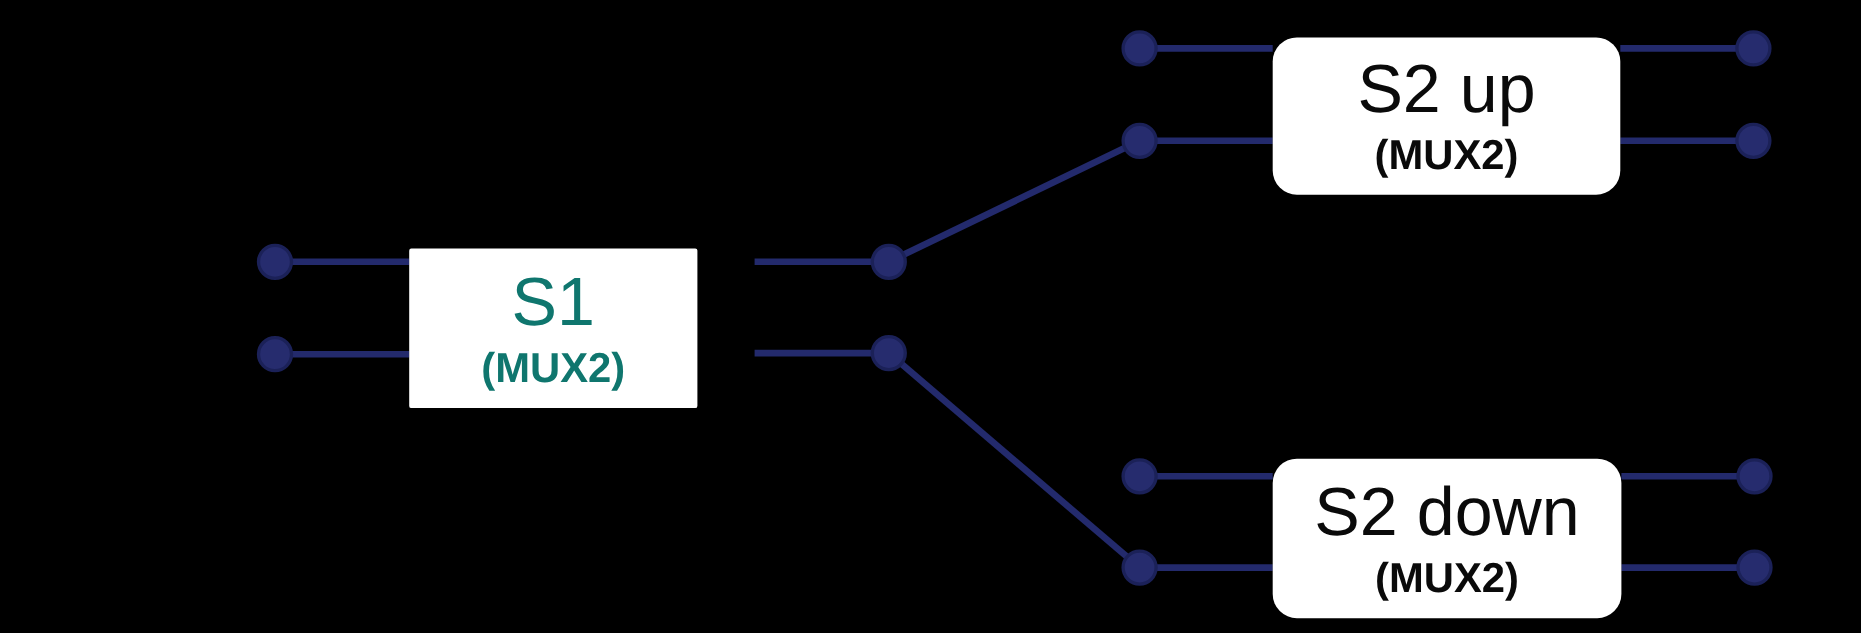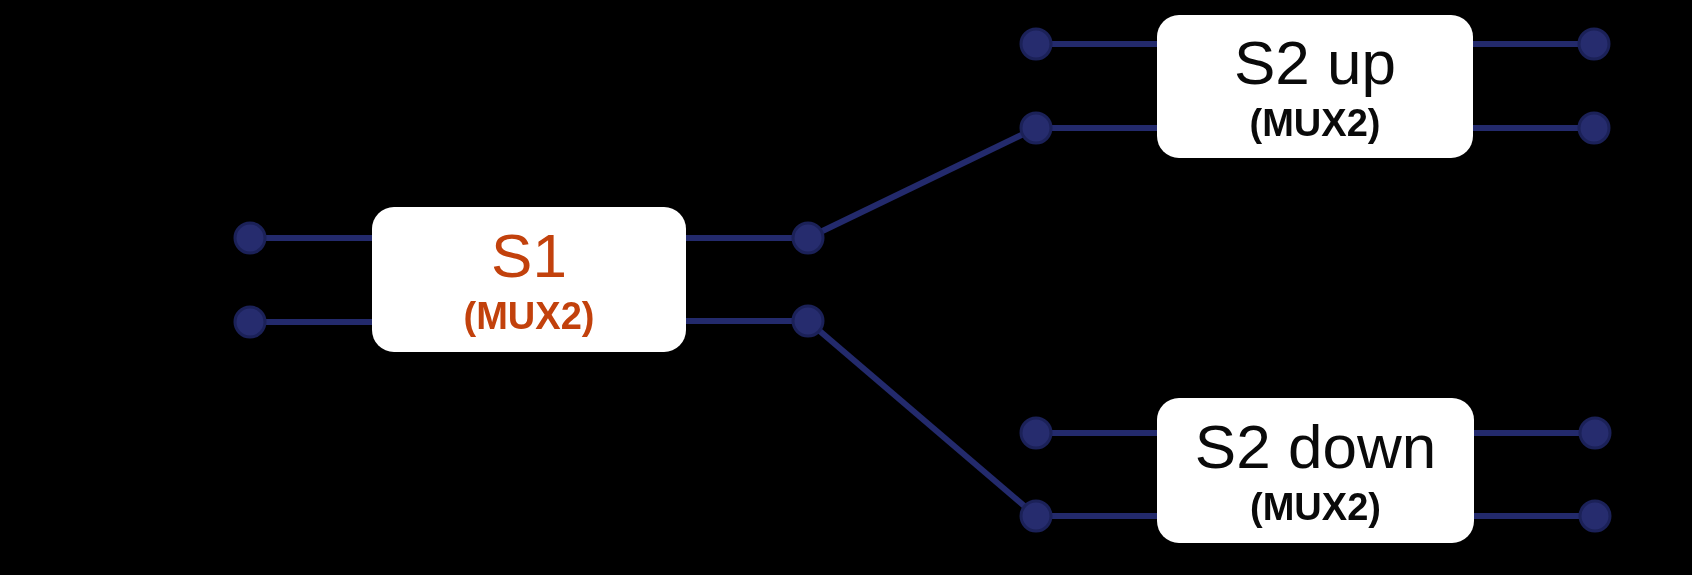--- a/index.html
+++ b/index.html
@@ -24,20 +24,21 @@
   }
   .node-box {
     position: absolute;
     box-sizing: border-box;
     display: flex;
     flex-direction: column;
     align-items: center;
     justify-content: center;
     gap: 10px;
     text-align: center;
+    margin-top: 19px;
   }
   .node-title {
     line-height: 1;
     font-size: 62px;
     font-weight: 400;
     letter-spacing: 0px;
     white-space: nowrap;
   }
   .node-subtitle {
     line-height: 1;
@@ -72,21 +73,21 @@
       <circle cx="1036" cy="44" r="15" fill="#262C6E" stroke="#1B2158" stroke-width="3"></circle>
       <circle cx="1036" cy="128" r="15" fill="#262C6E" stroke="#1B2158" stroke-width="3"></circle>
       <circle cx="1594" cy="44" r="15" fill="#262C6E" stroke="#1B2158" stroke-width="3"></circle>
       <circle cx="1594" cy="128" r="15" fill="#262C6E" stroke="#1B2158" stroke-width="3"></circle>
       <circle cx="1036" cy="433" r="15" fill="#262C6E" stroke="#1B2158" stroke-width="3"></circle>
       <circle cx="1036" cy="516" r="15" fill="#262C6E" stroke="#1B2158" stroke-width="3"></circle>
       <circle cx="1595" cy="433" r="15" fill="#262C6E" stroke="#1B2158" stroke-width="3"></circle>
       <circle cx="1595" cy="516" r="15" fill="#262C6E" stroke="#1B2158" stroke-width="3"></circle>
     </svg>
 
-  <div class="node-box" style="left: 372px; top: 207px; width: 314px; height: 145px; background: rgb(255, 255, 255); border-radius: 22px; color: #c2410c;">
+  <div class="node-box" style="left: 372px; top: 207px; width: 262px; height: 145px; background: rgb(255, 255, 255); border-radius: 2px; color: #0f766e;">
     <div class="node-title">S1</div>
     <div class="node-subtitle">(MUX2)</div>
   </div>
 
   <div class="node-box" style="left: 1157px; top: 15px; width: 316px; height: 143px; background: rgb(255, 255, 255); border-radius: 22px; color: rgb(10, 10, 10);">
     <div class="node-title">S2 up</div>
     <div class="node-subtitle">(MUX2)</div>
   </div>
 
   <div class="node-box" style="left: 1157px; top: 398px; width: 317px; height: 145px; background: rgb(255, 255, 255); border-radius: 22px; color: rgb(10, 10, 10);">

